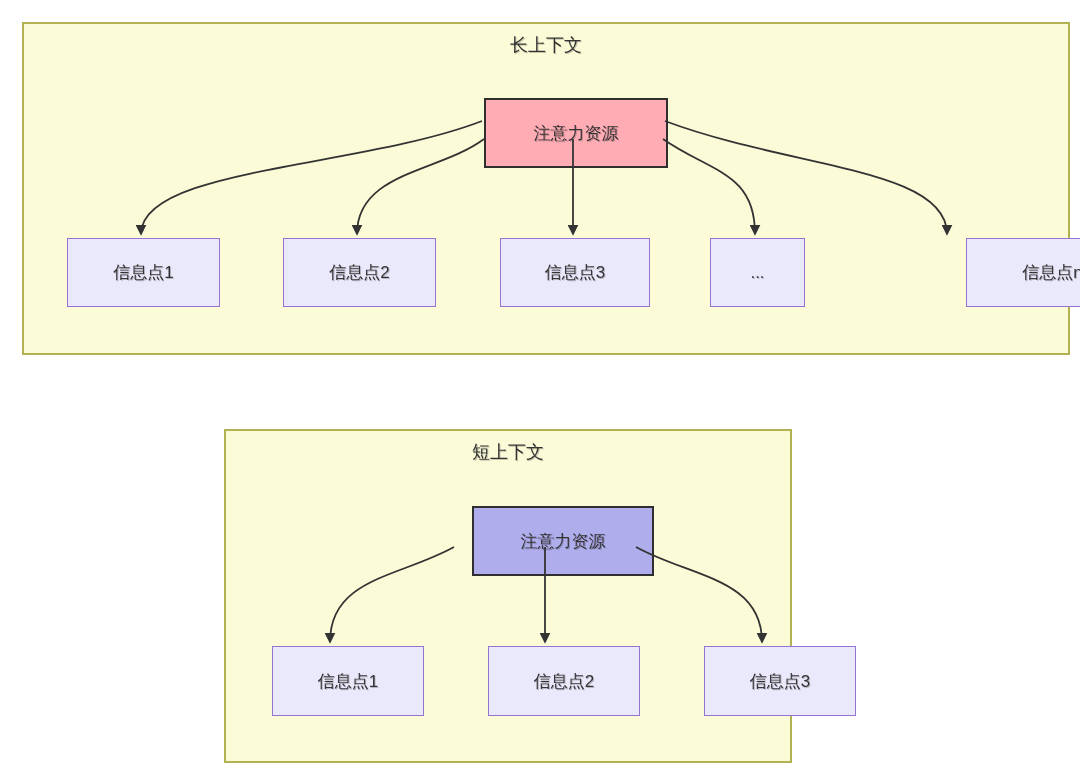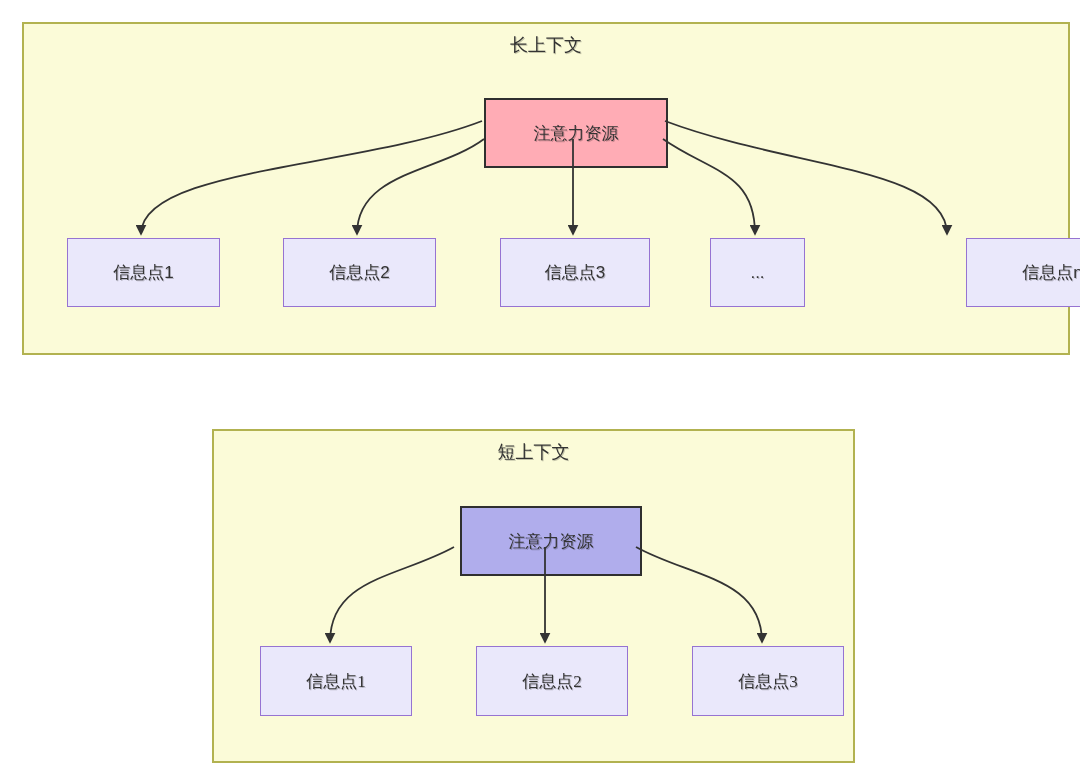--- a/index.html
+++ b/index.html
@@ -23,21 +23,21 @@
     font-family: "Liberation Sans", sans-serif;
     color: var(--text);
     overflow: hidden;
   }
   .group {
     position: absolute;
     background: var(--container_fill);
     border: 2px solid var(--container_border);
   }
   .group-long  { left: 22px;  top: 22px;  width: 1048px; height: 333px; }
-  .group-short { left: 212px; top: 429px; width: 643px;  height: 334px; font-family: Liberation Serif, serif; }
+  .group-short { left: 224px; top: 429px; width: 568px;  height: 334px; }
   .group-title {
     position: absolute;
     top: 9px; left: 0; right: 0;
     text-align: center;
     font-size: 18px;
     color: var(--text);
     text-shadow: 1px 1px 0 rgba(0,0,0,0.22);
   }
   .node {
     position: absolute;

